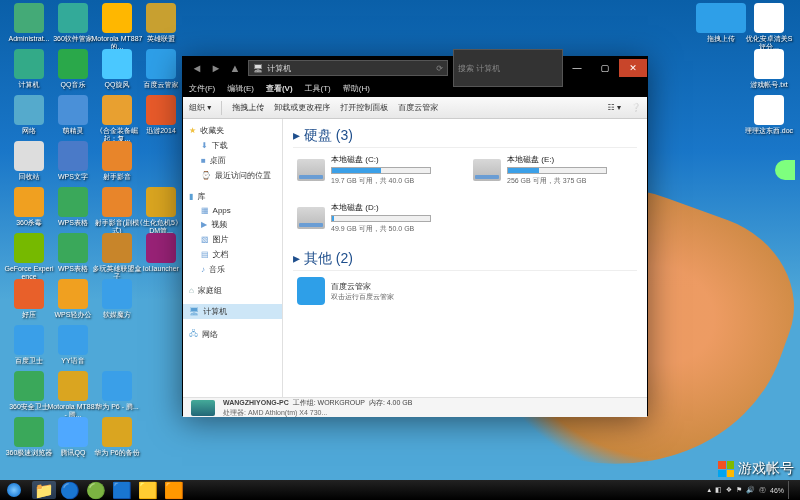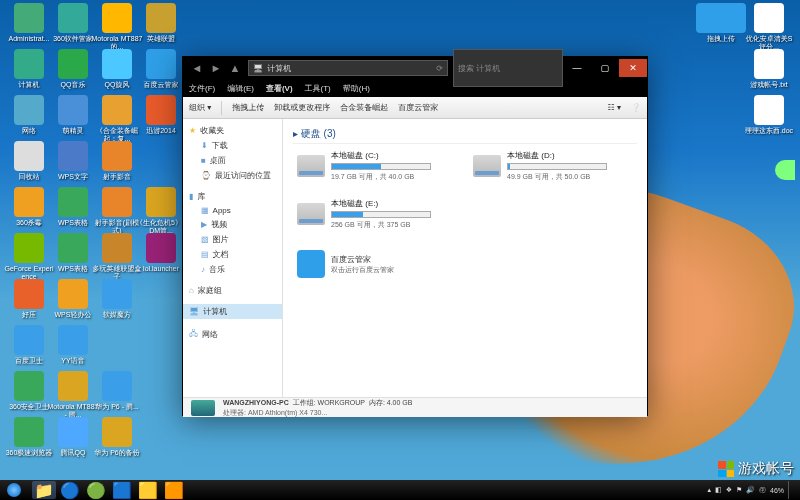--- a/index.html
+++ b/index.html
@@ -31,21 +31,21 @@
 .toolbar .sep { width: 1px; height: 14px; background: #ccc; }
 
 .body { display: flex; height: 278px; }
 .sidebar { width: 100px; border-right: 1px solid #e0e0e0; padding: 4px 0; font-size: 8px; overflow: hidden; }
 .sb-group { padding: 2px 6px; color: #333; display: flex; align-items: center; gap: 4px; cursor: pointer; }
 .sb-item { padding: 2px 6px 2px 18px; color: #333; display: flex; align-items: center; gap: 4px; cursor: pointer; }
 .sb-sel { background: #cde6f7; }
 
 .content { flex: 1; padding: 6px 10px; font-size: 8px; color: #333; overflow: auto; }
 .section { margin-bottom: 8px; }
-.sec-hdr { color: #1e4e8c; font-size: 10px; padding: 2px 0; border-bottom: 1px solid #eee; cursor: pointer; }
+.sec-hdr { color: #1e4e8c; font-size: 14px; padding: 2px 0; border-bottom: 1px solid #eee; cursor: pointer; }
 .drive-row { display: flex; flex-wrap: wrap; gap: 16px; padding: 6px 4px; }
 .drive { display: flex; gap: 6px; align-items: center; width: 160px; cursor: pointer; }
 .drive-ic { width: 28px; height: 22px; background: linear-gradient(#d8d8d8,#b8b8b8); border-radius: 2px; position: relative; }
 .drive-ic::after { content: ""; position: absolute; bottom: 2px; left: 2px; right: 2px; height: 4px; background: #6a9dd4; border-radius: 1px; }
 .drive-info .dname { font-size: 8px; color: #222; }
 .bar { width: 100px; height: 7px; border: 1px solid #aaa; margin: 2px 0; background: #f0f0f0; position: relative; }
 .bar .fill { height: 100%; background: #3ba0e8; }
 .dsub { font-size: 7px; color: #666; }
 
 .other-item { display: flex; gap: 6px; align-items: center; width: 160px; cursor: pointer; }
@@ -259,21 +259,21 @@
       <span style="cursor: pointer; font-weight: bold;">查看(V)</span>
       <span style="cursor: pointer;">工具(T)</span>
       <span style="cursor: pointer;">帮助(H)</span>
     </div>
 
   <div class="toolbar">
     <span>组织 ▾</span>
     <span class="sep"></span>
     <span>拖拽上传</span>
     <span>卸载或更改程序</span>
-    <span>合金装备崛起</span>
+    <span>打开控制面板</span>
     <span>百度云管家</span>
     <span style="margin-left:auto">☷ ▾</span>
     <span>❔</span>
   </div>
 
   <div class="body">
     <div class="sidebar">
       <div class="sb-group">
           <span style="color:#f0c040">★</span>
           <span>收藏夹</span>
@@ -346,40 +346,41 @@
                 <div class="dname">本地磁盘 (C:)</div>
     <div class="bar">
                   <div class="fill" style="width:50%"></div>
                 </div>
     <div class="dsub">19.7 GB 可用，共 40.0 GB</div>
               </div>
             </div>
             <div class="drive">
               <div class="drive-ic"></div>
     <div class="drive-info">
+                <div class="dname">本地磁盘 (E:)</div>
+    <div class="bar">
+                  <div class="fill" style="width:32%"></div>
+                </div>
+    <div class="dsub">256 GB 可用，共 375 GB</div>
+              </div>
+            </div>
+            <div class="drive">
+              <div class="drive-ic"></div>
+    <div class="drive-info">
                 <div class="dname">本地磁盘 (D:)</div>
     <div class="bar">
                   <div class="fill" style="width:2%"></div>
                 </div>
     <div class="dsub">49.9 GB 可用，共 50.0 GB</div>
               </div>
             </div>
-            <div class="drive">
-              <div class="drive-ic"></div>
-    <div class="drive-info">
-                <div class="dname">本地磁盘 (E:)</div>
-    <div class="bar">
-                  <div class="fill" style="width:32%"></div>
-                </div>
-    <div class="dsub">256 GB 可用，共 375 GB</div>
-              </div>
-            </div>
           </div>
       </div>
       <div class="section">
+        <div class="sec-hdr">▸ <span>其他 (2)</span></div>
         <div class="drive-row" id="others">
             <div class="other-item">
               <div class="other-ic" style="background:#2e9fe8"></div>
     <div>
                 <div class="dname">百度云管家</div>
     <div class="dsub">双击运行百度云管家</div>
               </div>
             </div>
           </div>
       </div>

